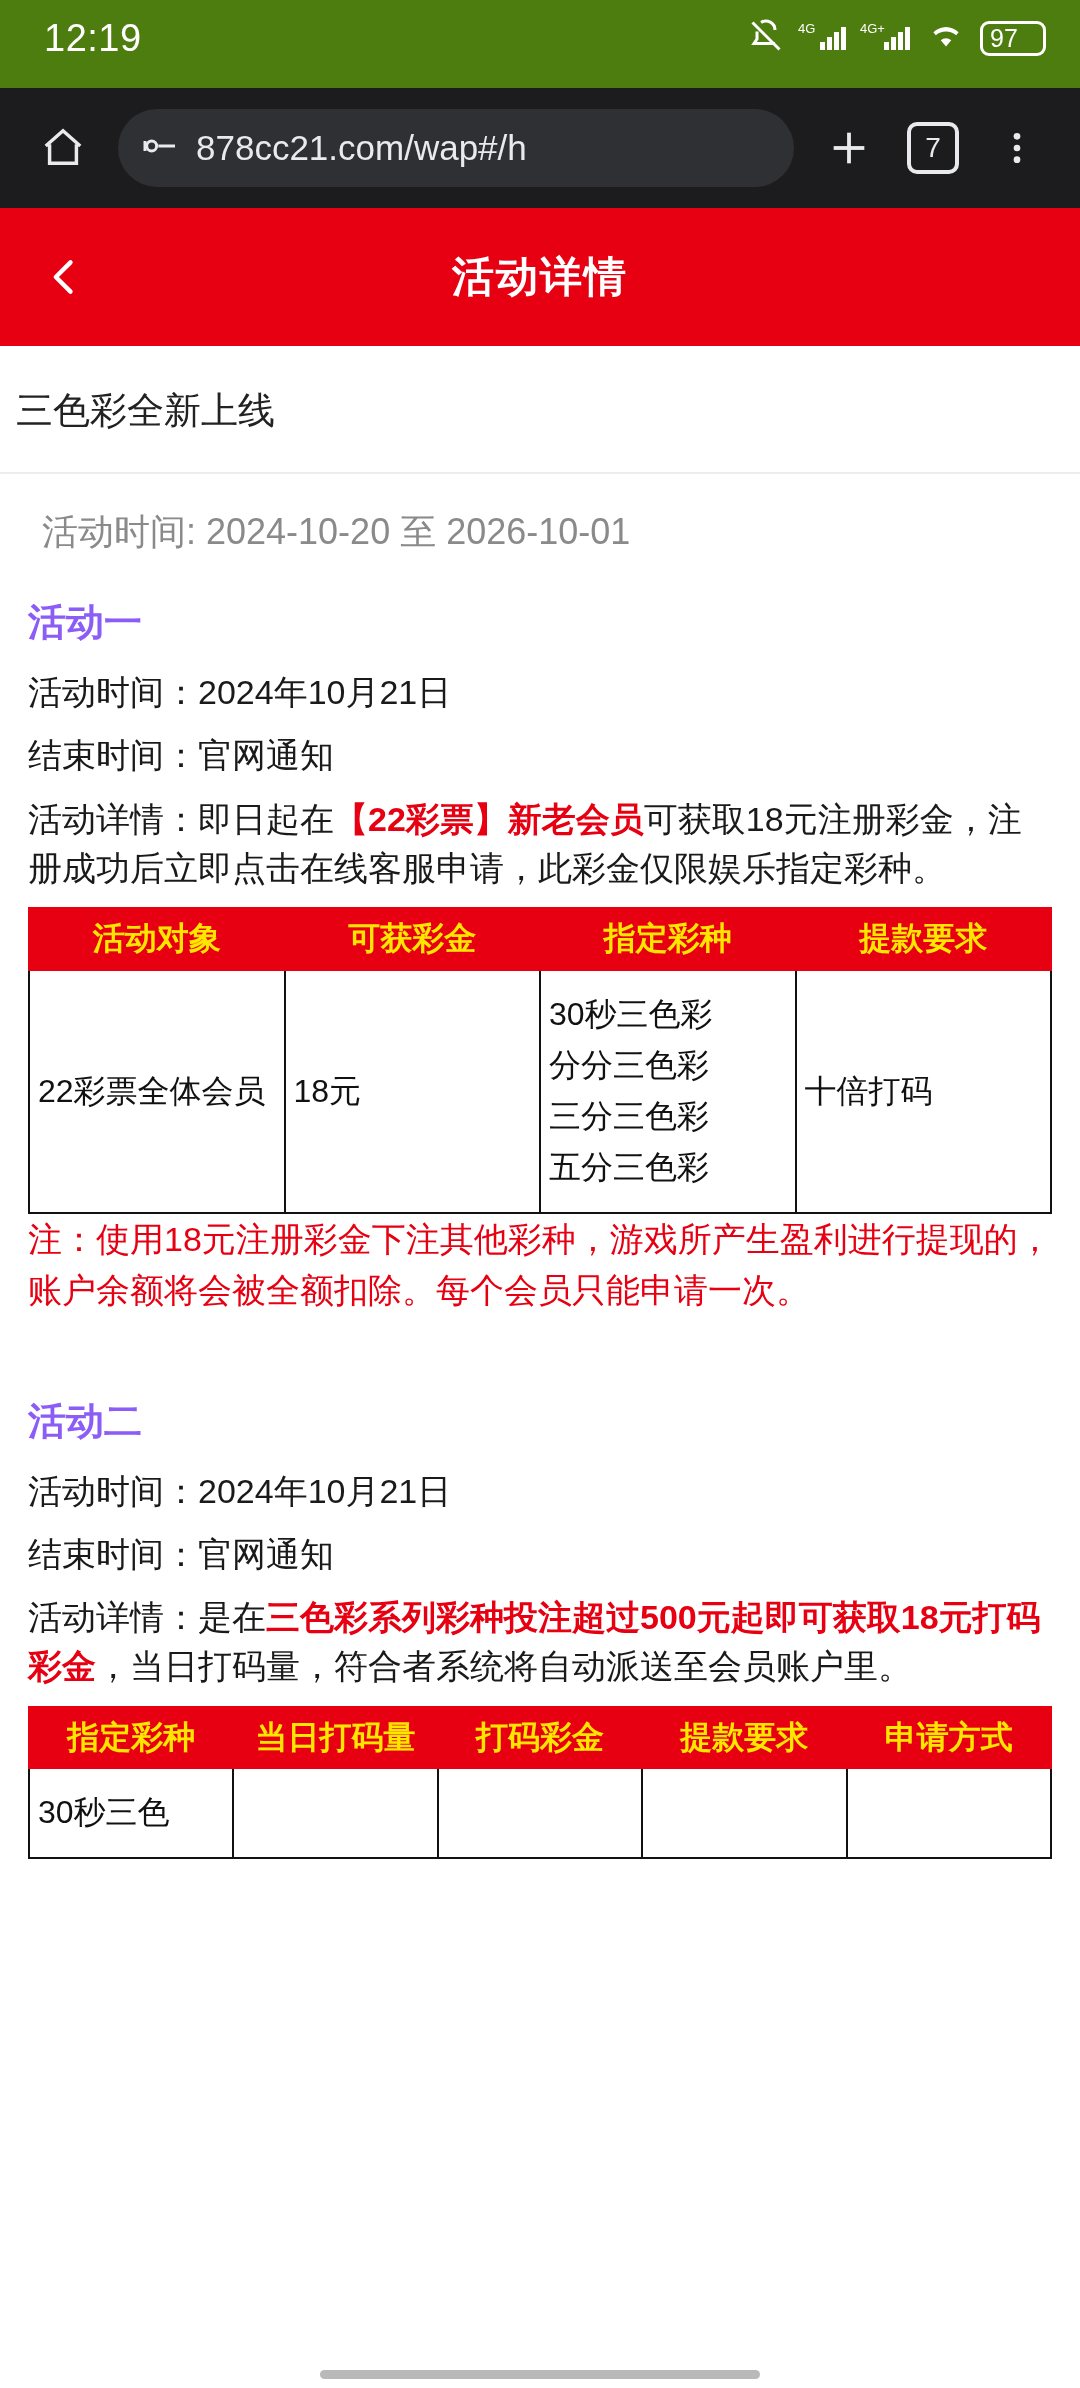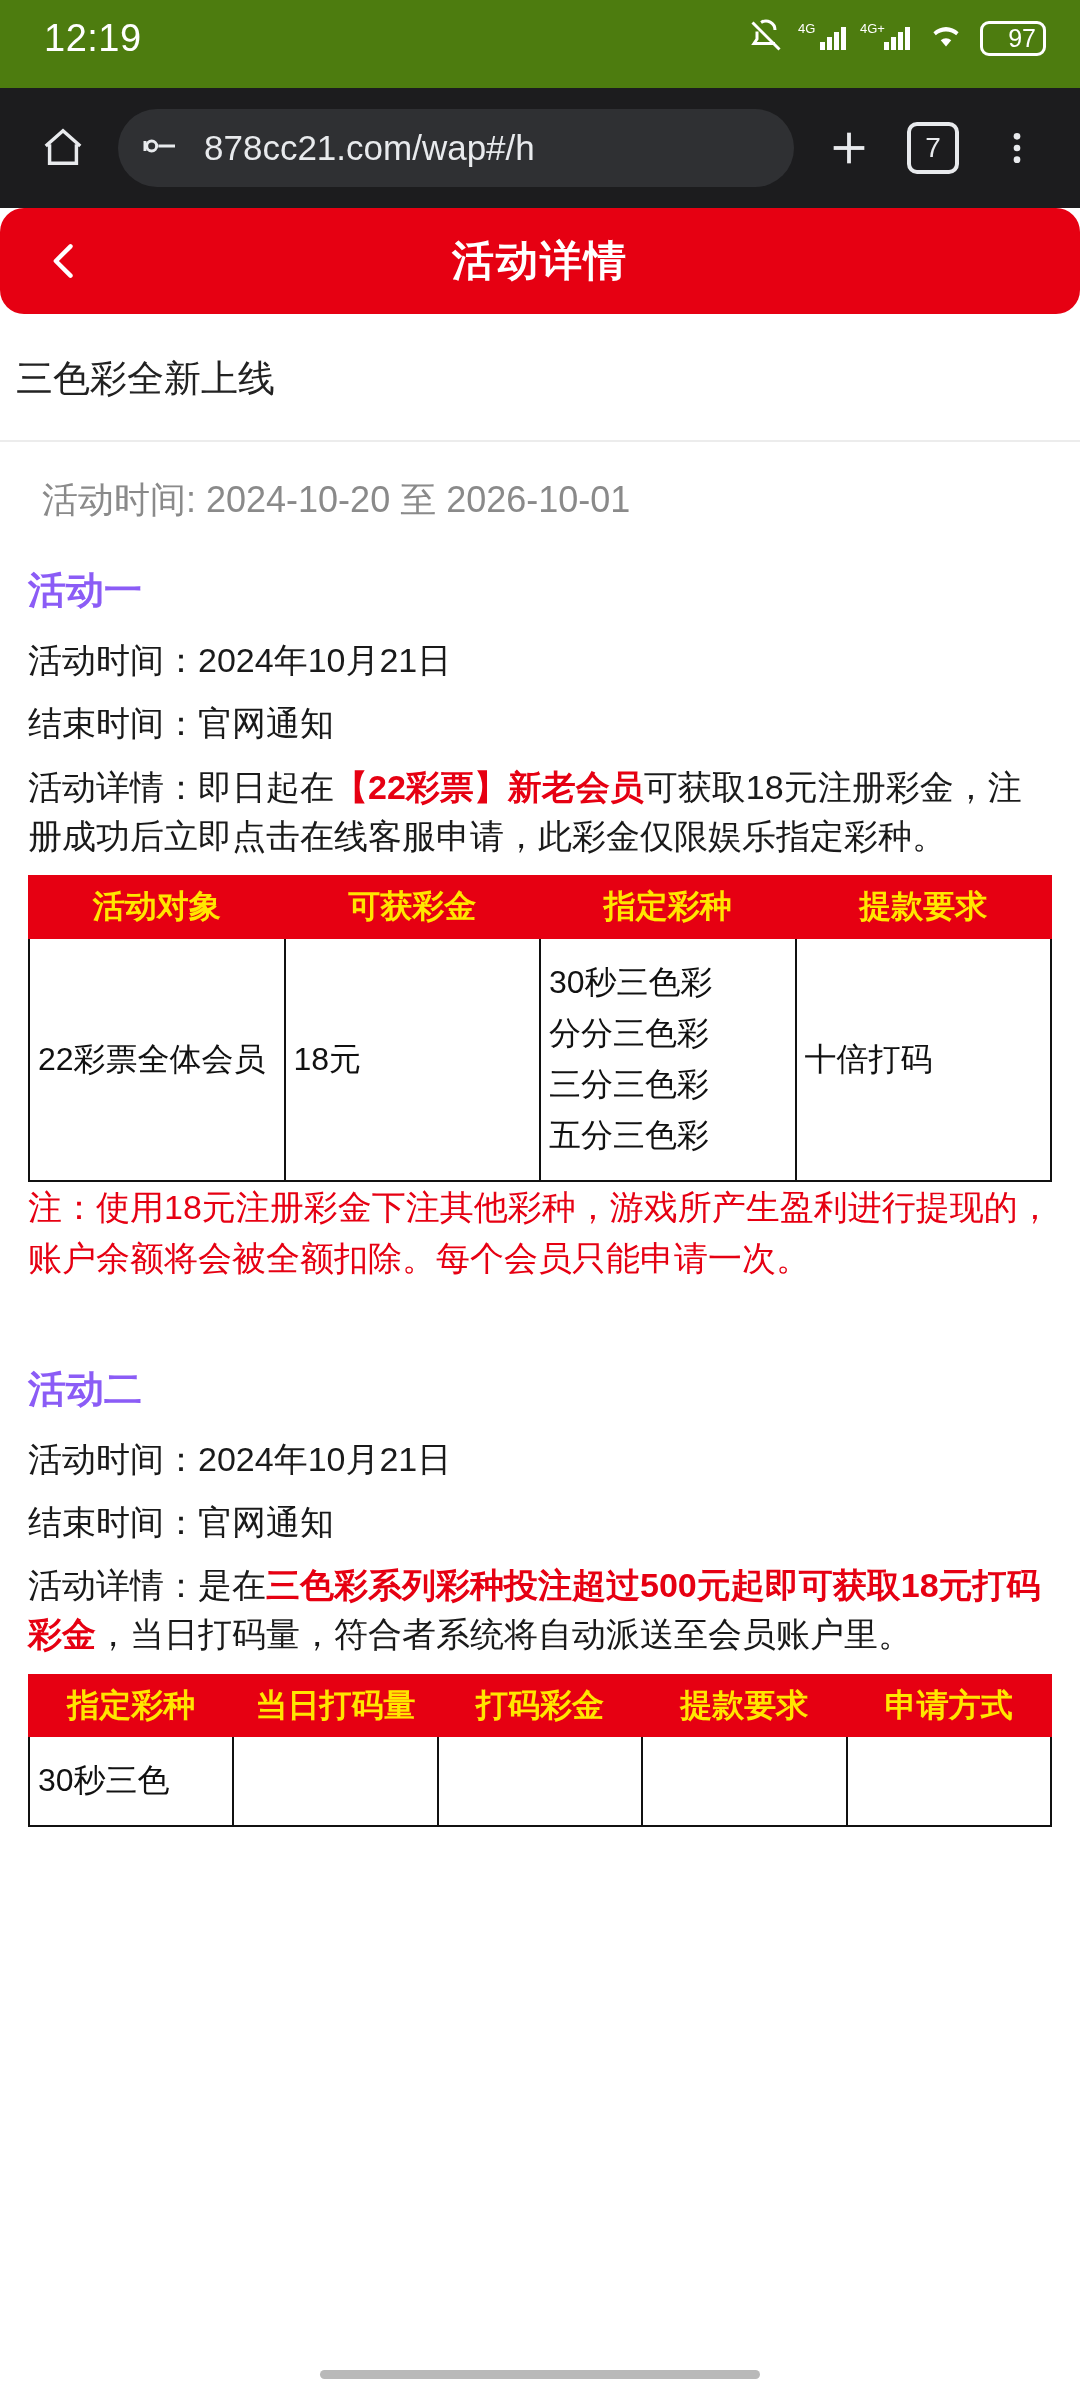--- a/index.html
+++ b/index.html
@@ -24,21 +24,21 @@
   .status-clock { font-size: 38px; letter-spacing: 0.5px; }
   .status-icons { display: flex; align-items: center; gap: 14px; }
   .si { display: block; }
   .batt {
     border: 3px solid #ffffff;
     border-radius: 9px;
     padding: 2px 7px 2px 7px;
     font-size: 25px;
     line-height: 1;
     min-width: 66px;
-    text-align: right;
+    text-align: left;
   }
 
   
   .browser-bar {
     height: 120px;
     background: #1c1c1e;
     display: flex;
     align-items: center;
     padding: 0 26px;
     gap: 10px;
@@ -49,21 +49,21 @@
     flex: 0 0 auto;
   }
   .url-pill {
     flex: 1 1 auto;
     height: 78px;
     background: #2f3033;
     border-radius: 39px;
     display: flex;
     align-items: center;
     padding: 0 22px;
-    gap: 24px;
+    gap: 16px;
     margin: 0 8px;
     overflow: hidden;
     min-width: 0;
   }
   .url-text {
     color: #e8eaed;
     font-size: 35px;
     white-space: nowrap;
     overflow: hidden;
   }
@@ -71,26 +71,25 @@
     width: 52px; height: 52px;
     border: 4px solid #e8eaed;
     border-radius: 10px;
     color: #e8eaed;
     font-size: 28px;
     display: flex; align-items: center; justify-content: center;
   }
 
   
   .app-header {
-    height: 106px;
+    height: 138px;
     background: #e60012;
     display: flex;
     align-items: center;
     position: relative;
-    border-radius: 24px;
   }
   .back-arrow {
     position: absolute; left: 30px; top: 0; bottom: 0;
     width: 70px; display: flex; align-items: center; justify-content: center;
   }
   .app-title {
     width: 100%;
     text-align: center;
     color: #ffffff;
     font-size: 42px;

